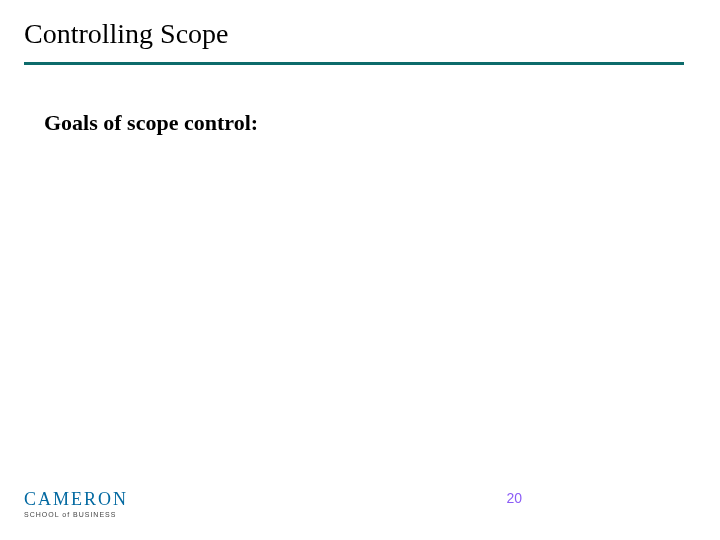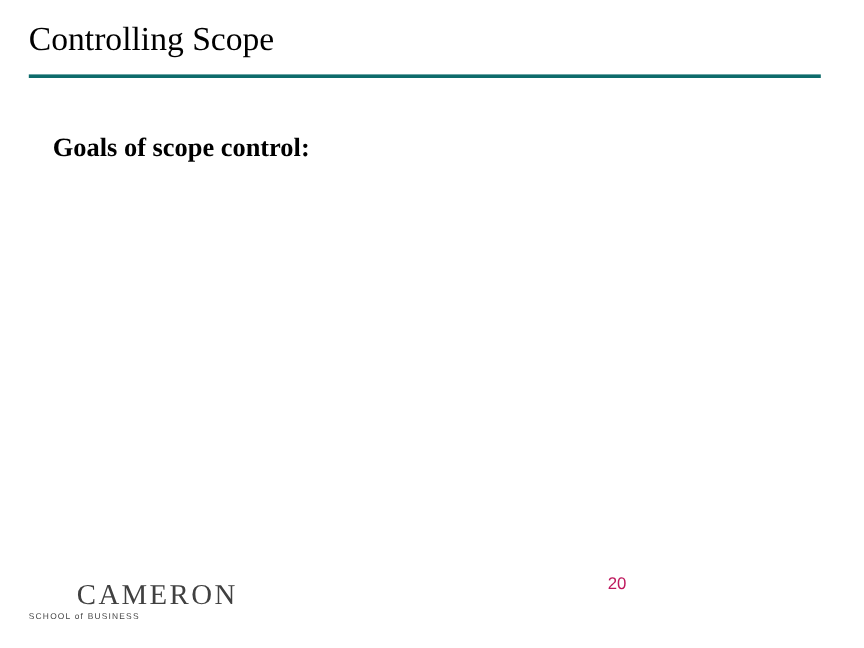--- a/index.html
+++ b/index.html
@@ -1,23 +1,23 @@
 <!DOCTYPE html>
 <html><head>
 <meta charset="utf-8">
 <style>
   * { margin: 0; padding: 0; box-sizing: border-box; }
   html, body { width: 720px; height: 540px; background: #fff; font-family: "Times New Roman", Times, serif; color: #000; }
   .slide { position: relative; width: 592px; height: 540px; }
   .title { position: absolute; top: 18px; left: 24px; font-size: 28px; font-weight: 400; }
   .rule { position: absolute; top: 62px; left: 24px; width: 660px; height: 0; border-top: 3px solid #0d6b6b; }
   .body-text { position: absolute; top: 110px; left: 44px; font-size: 22px; font-weight: 700; }
-  .page-num { position: absolute; bottom: 46px; right: 70px; font-size: 14px; font-family: Arial, Helvetica, sans-serif; color: #be185d; }
+  .page-num { position: absolute; bottom: 34px; right: 70px; font-size: 14px; font-family: Arial, Helvetica, sans-serif; color: #8b5cf6; }
   .logo { position: absolute; bottom: 22px; left: 24px; }
-  .logo-main { font-family: "Times New Roman", Times, serif; font-size: 24px; letter-spacing: 2px; color: #404040; font-weight: 400; margin-left: 40px; }
+  .logo-main { font-family: "Times New Roman", Times, serif; font-size: 18px; letter-spacing: 2px; color: #0369a1; font-weight: 400; }
   .logo-sub { font-family: Arial, Helvetica, sans-serif; font-size: 7px; letter-spacing: 1px; color: #444; margin-top: 1px; }
 </style>
 </head>
 <body>
 
 <div class="slide">
   <div class="title">Controlling Scope</div>
   <div class="rule"></div>
   <div class="body-text">Goals of scope control:</div>
   <div class="page-num">20</div>

